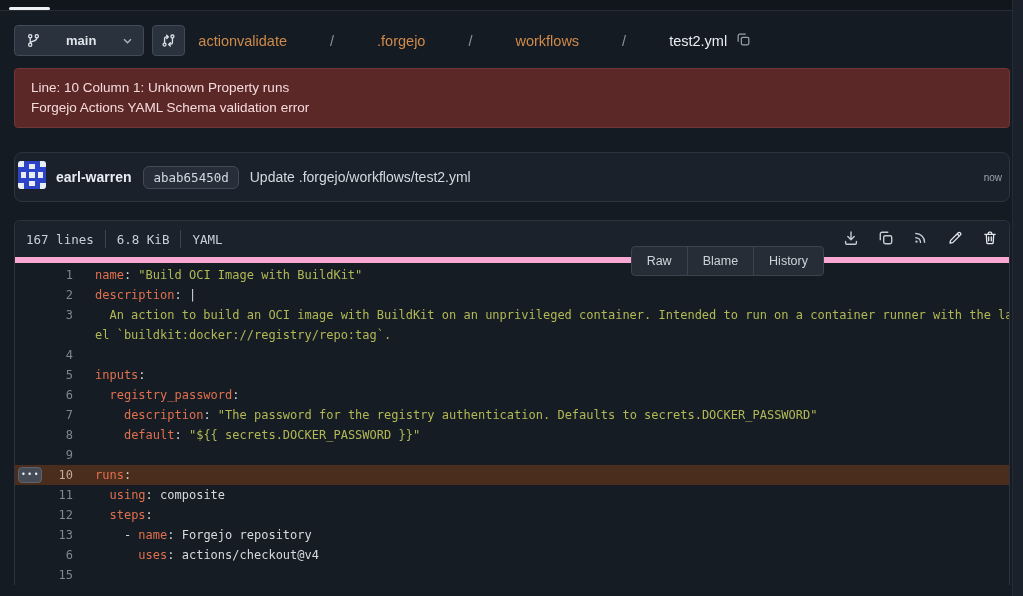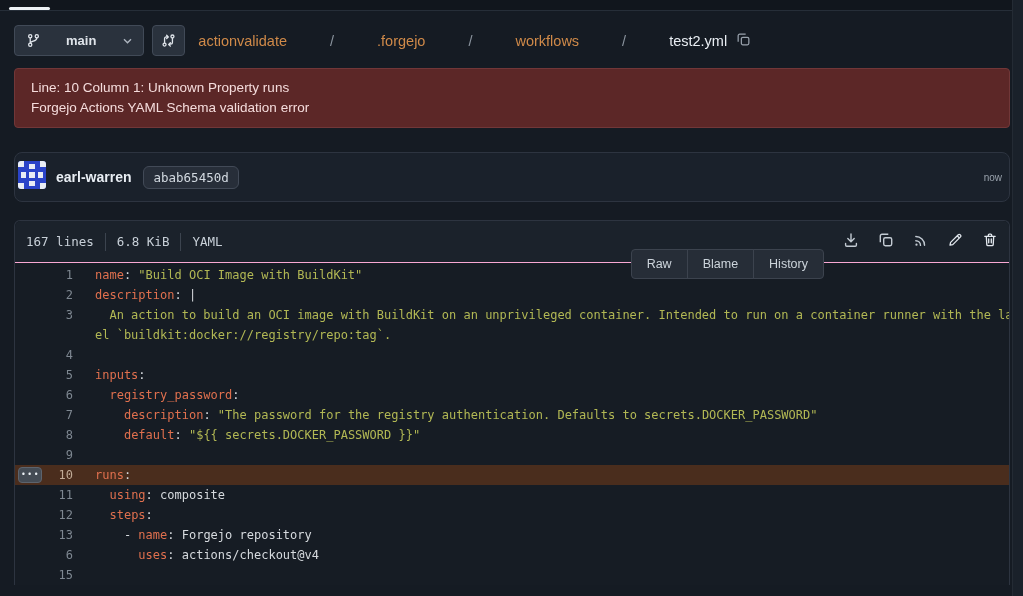--- a/index.html
+++ b/index.html
@@ -50,21 +50,21 @@
   .hash-badge {
     margin-left:12px; font-family:"DejaVu Sans Mono", monospace; font-size:12.5px;
     color:#d2d9e0; background:#272e39; border:1px solid #424a57; border-radius:6px;
     padding:3px 9px; cursor:pointer;
   }
   .commit-msg { margin-left:11px; font-size:14px; color:#d3d9e0; }
   .commit-time { margin-left:auto; font-size:10px; color:#99a2ac; margin-right:4px; }
 
   
   .file-box { margin-top:18px; border:1px solid #2d3440; border-bottom:none; border-radius:6px 6px 0 0; background:#161c24; }
-  .file-header { height:42px; background:#1b222b; border-bottom:1px solid #f9a8d4; display:flex; align-items:center; padding:0 11px; border-radius:6px 6px 0 0; }
+  .file-header { height:42px; background:#1b222b; border-bottom:6px solid #f9a8d4; display:flex; align-items:center; padding:0 11px; border-radius:6px 6px 0 0; }
   .file-meta { display:flex; align-items:center; font-family:"DejaVu Sans Mono", monospace; font-size:12.5px; color:#c8d0d8; }
   .meta-div { width:1px; height:18px; background:#3c444f; margin:0 11px; }
   .hdr-right { margin-left:auto; display:flex; align-items:center; }
   .btn-group { display:flex; }
   .gbtn {
     background:#262d37; border:1px solid #3c434e; color:#ccd4db; font-size:12.5px;
     font-family:inherit; padding:7px 15px; margin-left:-1px; cursor:pointer;margin-top:44px;
   }
   .gbtn:first-child { border-radius:4px 0 0 4px; margin-left:0; }
   .gbtn:last-child { border-radius:0 4px 4px 0; }
@@ -161,20 +161,21 @@
           <rect x="4" y="1" width="2" height="2"></rect>
             <rect x="4" y="7" width="2" height="2"></rect>
           <rect x="1" y="4" width="2" height="2"></rect>
             <rect x="7" y="4" width="2" height="2"></rect>
           <rect x="4" y="4" width="2" height="2"></rect>
         </g>
       </svg>
     </span>
     <span class="author">earl-warren</span>
     <span class="hash-badge">abab65450d</span>
+    <span class="commit-msg">Update .forgejo/workflows/test2.yml</span>
     <span class="commit-time">now</span>
   </div>
 
   <div class="file-box">
     <div class="file-header">
       <div class="file-meta" id="file-meta">
           <span>167 lines</span>
           <span class="meta-div"></span>
           <span>6.8 KiB</span>
           <span class="meta-div"></span>

